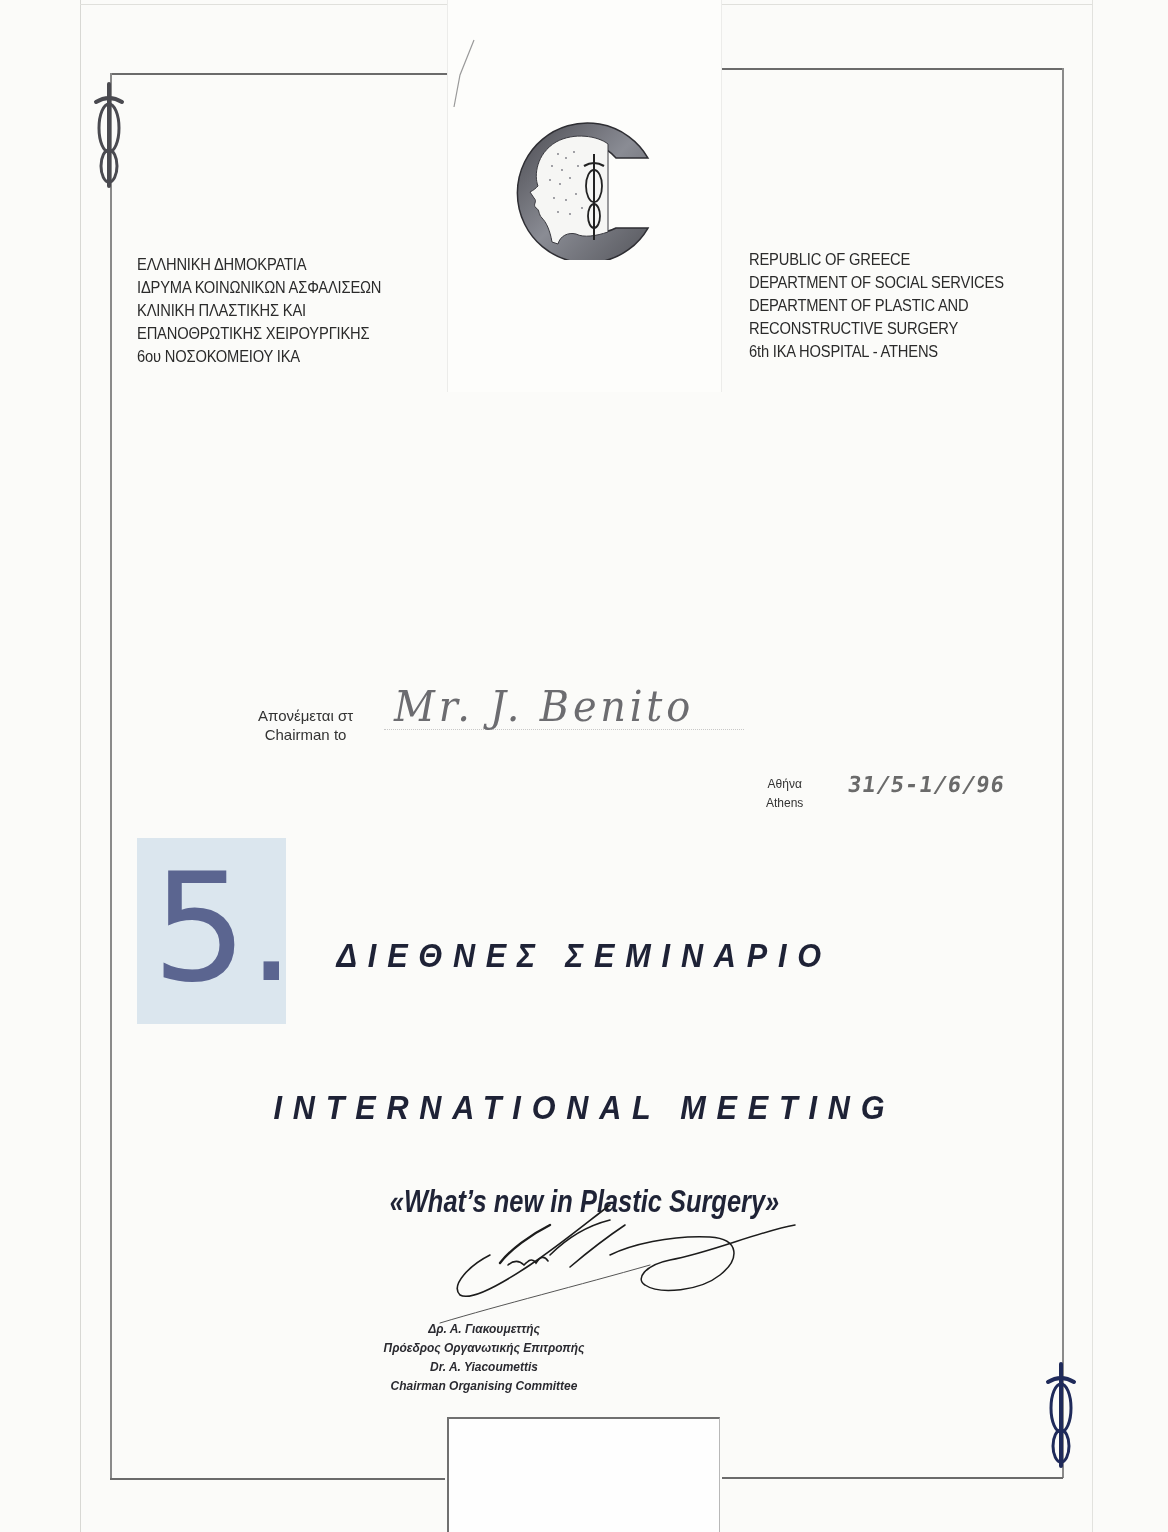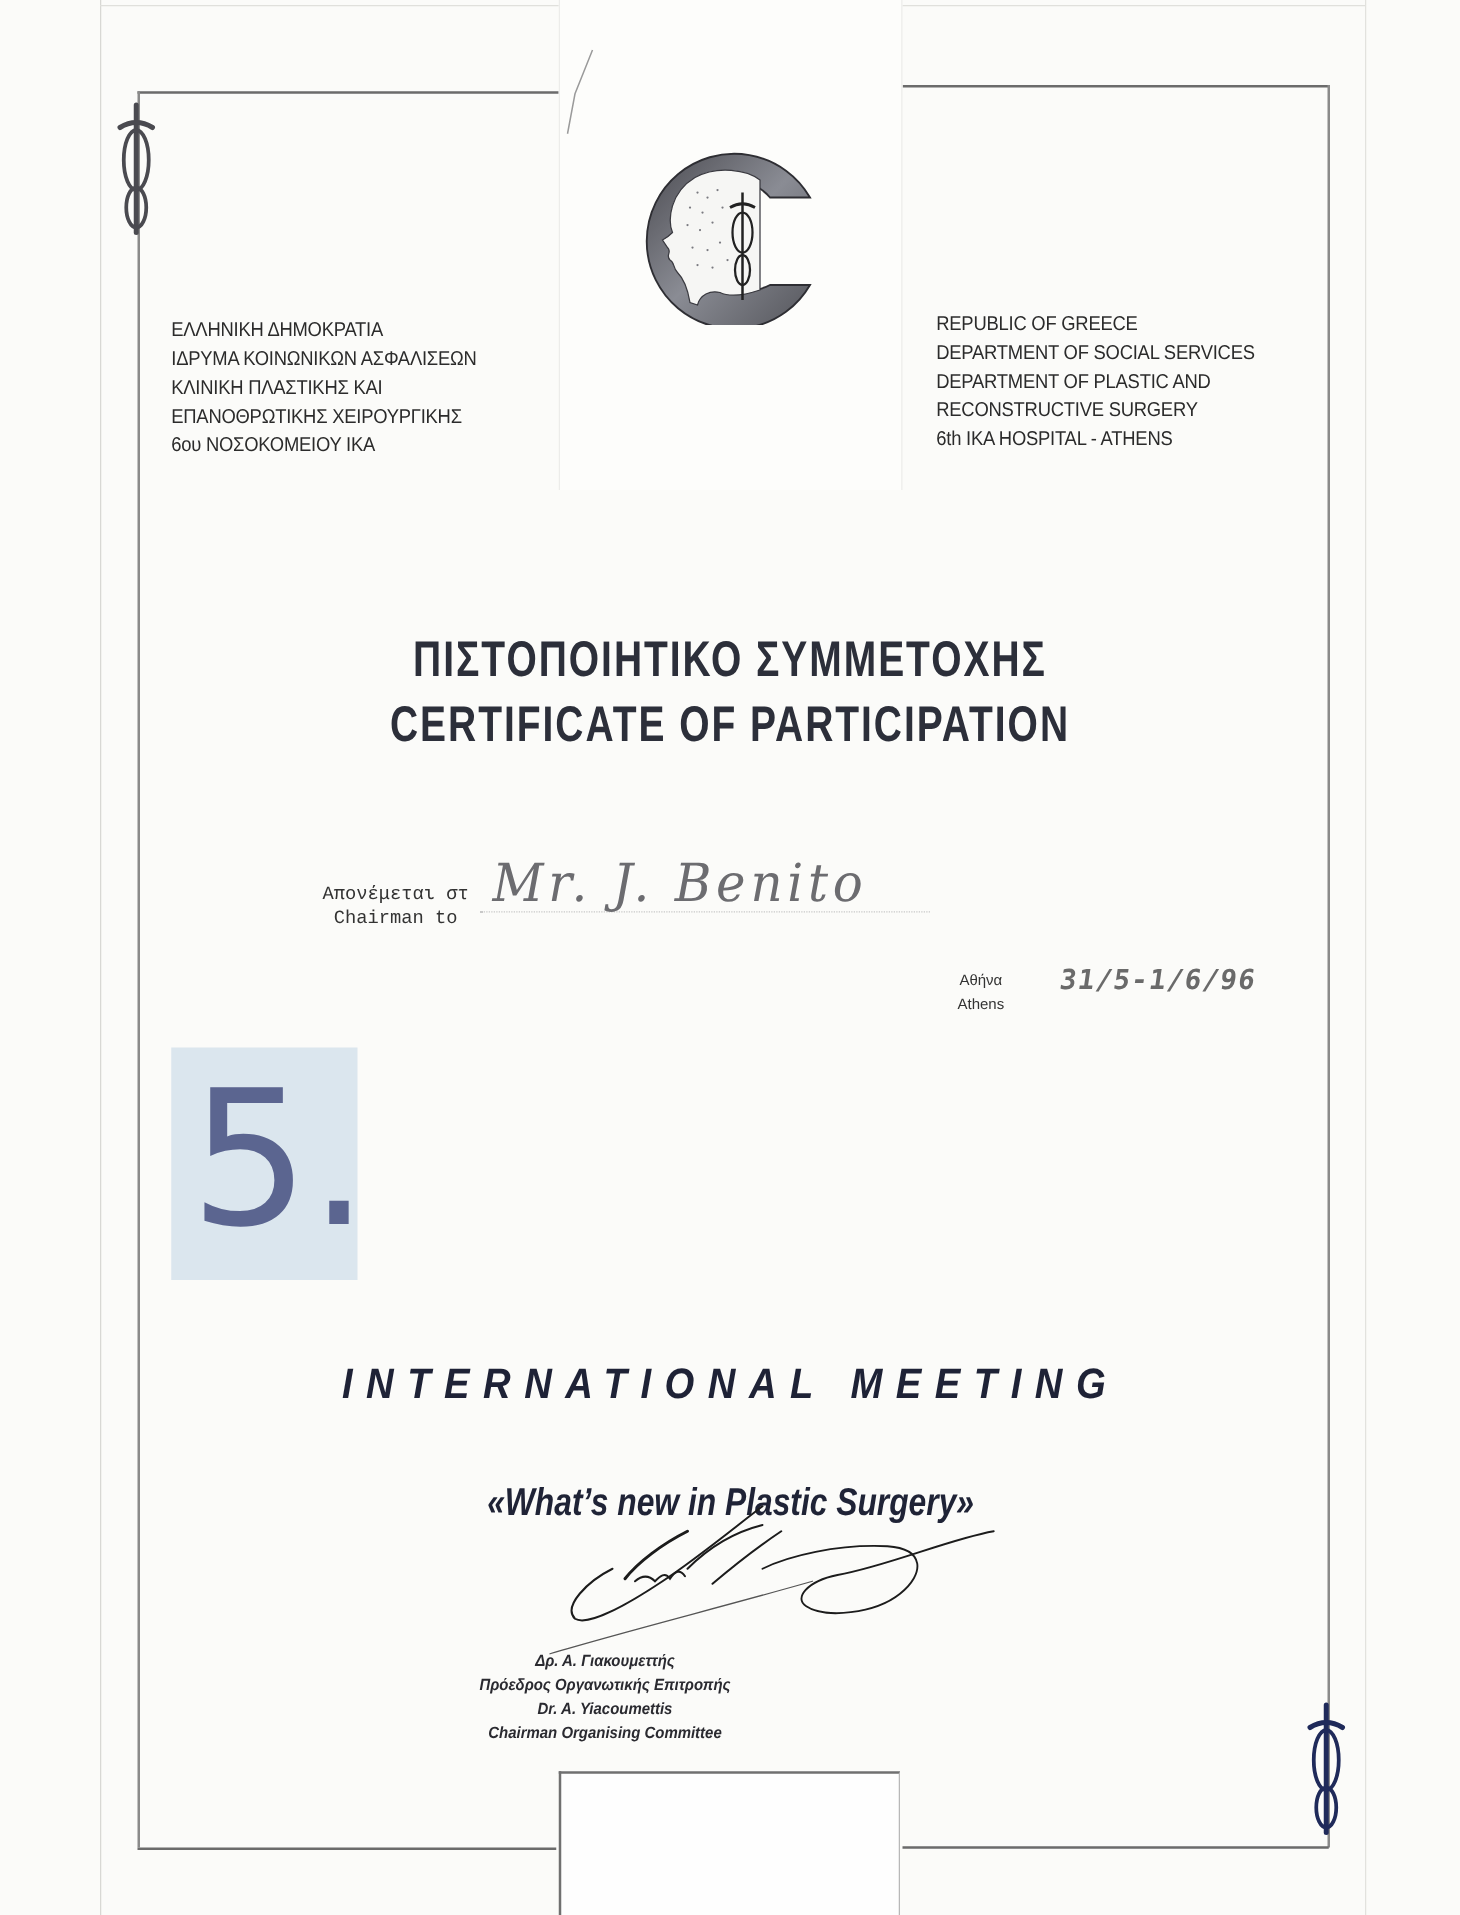--- a/index.html
+++ b/index.html
@@ -71,21 +71,21 @@
     line-height: 52px;
     color: #2c2f3a;
     transform: scaleX(0.78);
     letter-spacing: 2px;
   }
 
   .awarded-labels {
     position: absolute; left: 258px; top: 706px;
     font-size: 15px; line-height: 19px; text-align: center; color: #333;
   }
-  .awarded-labels span { display: block; font-family: Liberation Mono, monospace; }
+  .awarded-labels span { display: block; }
   .awarded-name {
     position: absolute; left: 394px; top: 682px;
     font-family: "DejaVu Serif", serif;
     font-style: italic;
     font-size: 42px;
     color: #6c6c70;
     letter-spacing: 4px;
     transform: scaleX(0.95);
     transform-origin: left top;
     font-weight: normal;
@@ -252,41 +252,40 @@
     <span class="org-line">6ου ΝΟΣΟΚΟΜΕΙΟΥ ΙΚΑ</span>
   </div>
   <div class="org-block org-english">
     <span class="org-line">REPUBLIC OF GREECE</span>
     <span class="org-line">DEPARTMENT OF SOCIAL SERVICES</span>
     <span class="org-line">DEPARTMENT OF PLASTIC AND</span>
     <span class="org-line">RECONSTRUCTIVE  SURGERY</span>
     <span class="org-line">6th IKA HOSPITAL - ATHENS</span>
   </div>
 
-  <div class="title-block">
-    <span class="title-line">ΠΙΣΤΟΠΟΙΗΤΙΚΟ ΣΥΜΜΕΤΟΧΗΣ</span>
-    <span class="title-line">CERTIFICATE OF PARTICIPATION</span>
-  </div>
 
   <div class="awarded-labels">
     <span>Απονέμεται στ</span>
     <span>Chairman to</span>
   </div>
   <div class="name-dots"></div>
   <div class="awarded-name">Mr. J. Benito</div>
 
   <div class="place-labels">
     <span>Αθήνα</span>
     <span>Athens</span>
   </div>
   <div class="date-hand">31/5-1/6/96</div>
 
   <div class="number-sticker"></div>
   <div class="number-hand">5.</div>
 
+  <div class="seminar-block sem-greek-title">
+    <span class="spaced-title">ΔΙΕΘΝΕΣ ΣΕΜΙΝΑΡΙΟ</span>
+  </div>
   <div class="seminar-block sem-eng-title">
     <span class="spaced-title">INTERNATIONAL MEETING</span>
   </div>
   <div class="seminar-block sem-eng-sub">
     <span class="sub-title">«What’s new in Plastic Surgery»</span>
   </div>
 
   <svg class="signature" viewBox="0 0 380 130">
     <g stroke="#1c1c1c" fill="none" stroke-linecap="round">
       <path d="M70 60 C50 70 30 90 40 100 C50 106 80 90 110 70 C140 50 170 25 190 10" stroke-width="1.6"></path>

